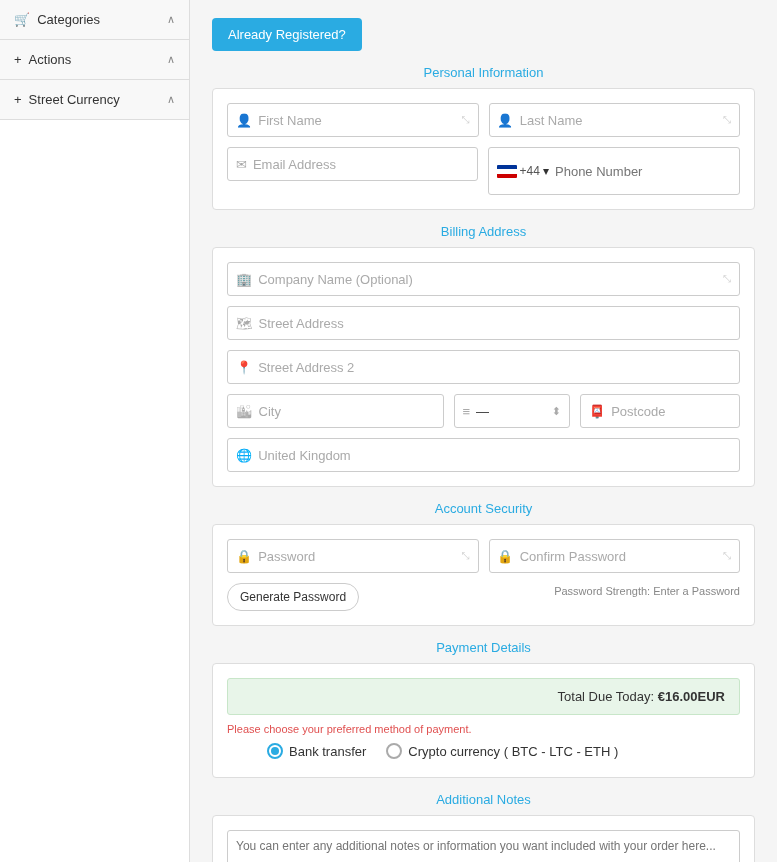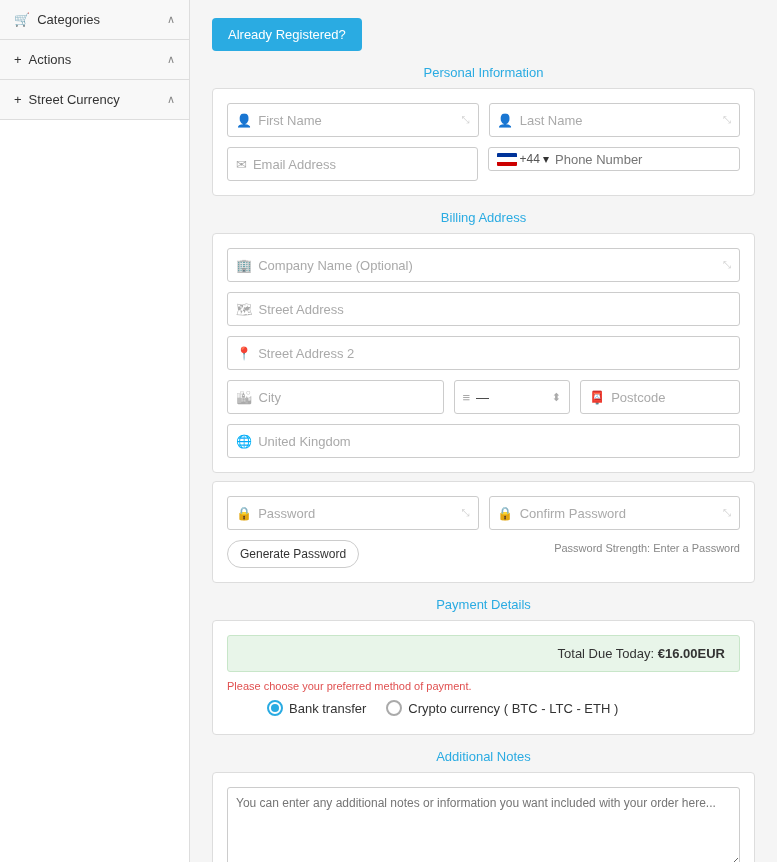--- a/index.html
+++ b/index.html
@@ -126,21 +126,21 @@
       font-size: 10px;
       margin-left: 4px;
     }
     .phone-wrap {
       flex: 1;
       display: flex;
       align-items: center;
       border: 1px solid #ccc;
       border-radius: 3px;
       background: #fff;
-      height: 24px;
+      height: 48px;
       padding: 0 8px;
     }
     .phone-flag {
       display: flex;
       align-items: center;
       gap: 3px;
       font-size: 12px;
       color: #333;
       margin-right: 6px;
       cursor: pointer;
@@ -414,20 +414,21 @@
       </div>
     </div>
     <div class="form-row">
       <div class="country-wrap full-width" style="width:100%">
         <span class="icon">🌐</span>
         <span>United Kingdom</span>
       </div>
     </div>
   </div>
 
+  <div class="section-label">Account Security</div>
   <div class="form-card">
     <div class="form-row">
       <div class="input-wrap">
         <span class="icon">🔒</span>
         <input type="password" placeholder="Password" style="">
         <span class="resize-icon">⤡</span>
       </div>
       <div class="input-wrap">
         <span class="icon">🔒</span>
         <input type="password" placeholder="Confirm Password" style="">

